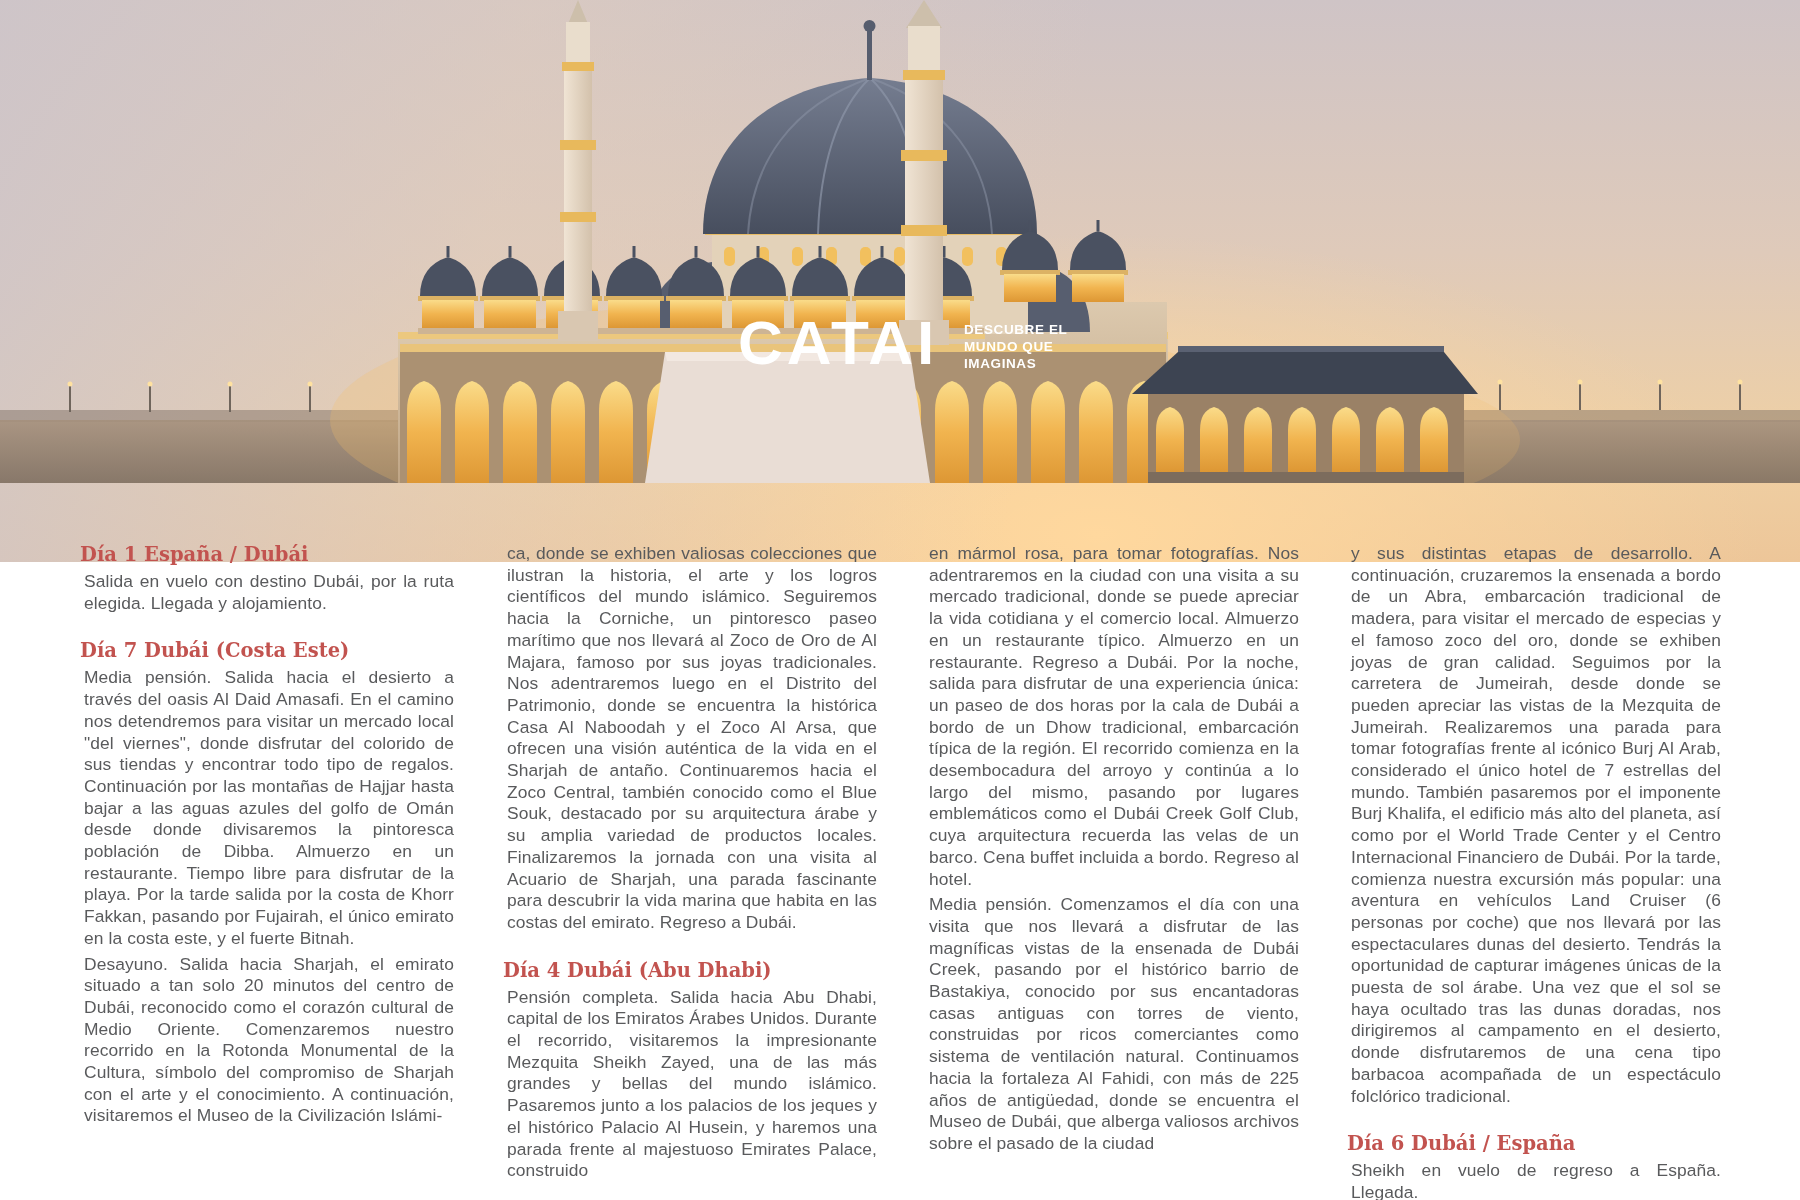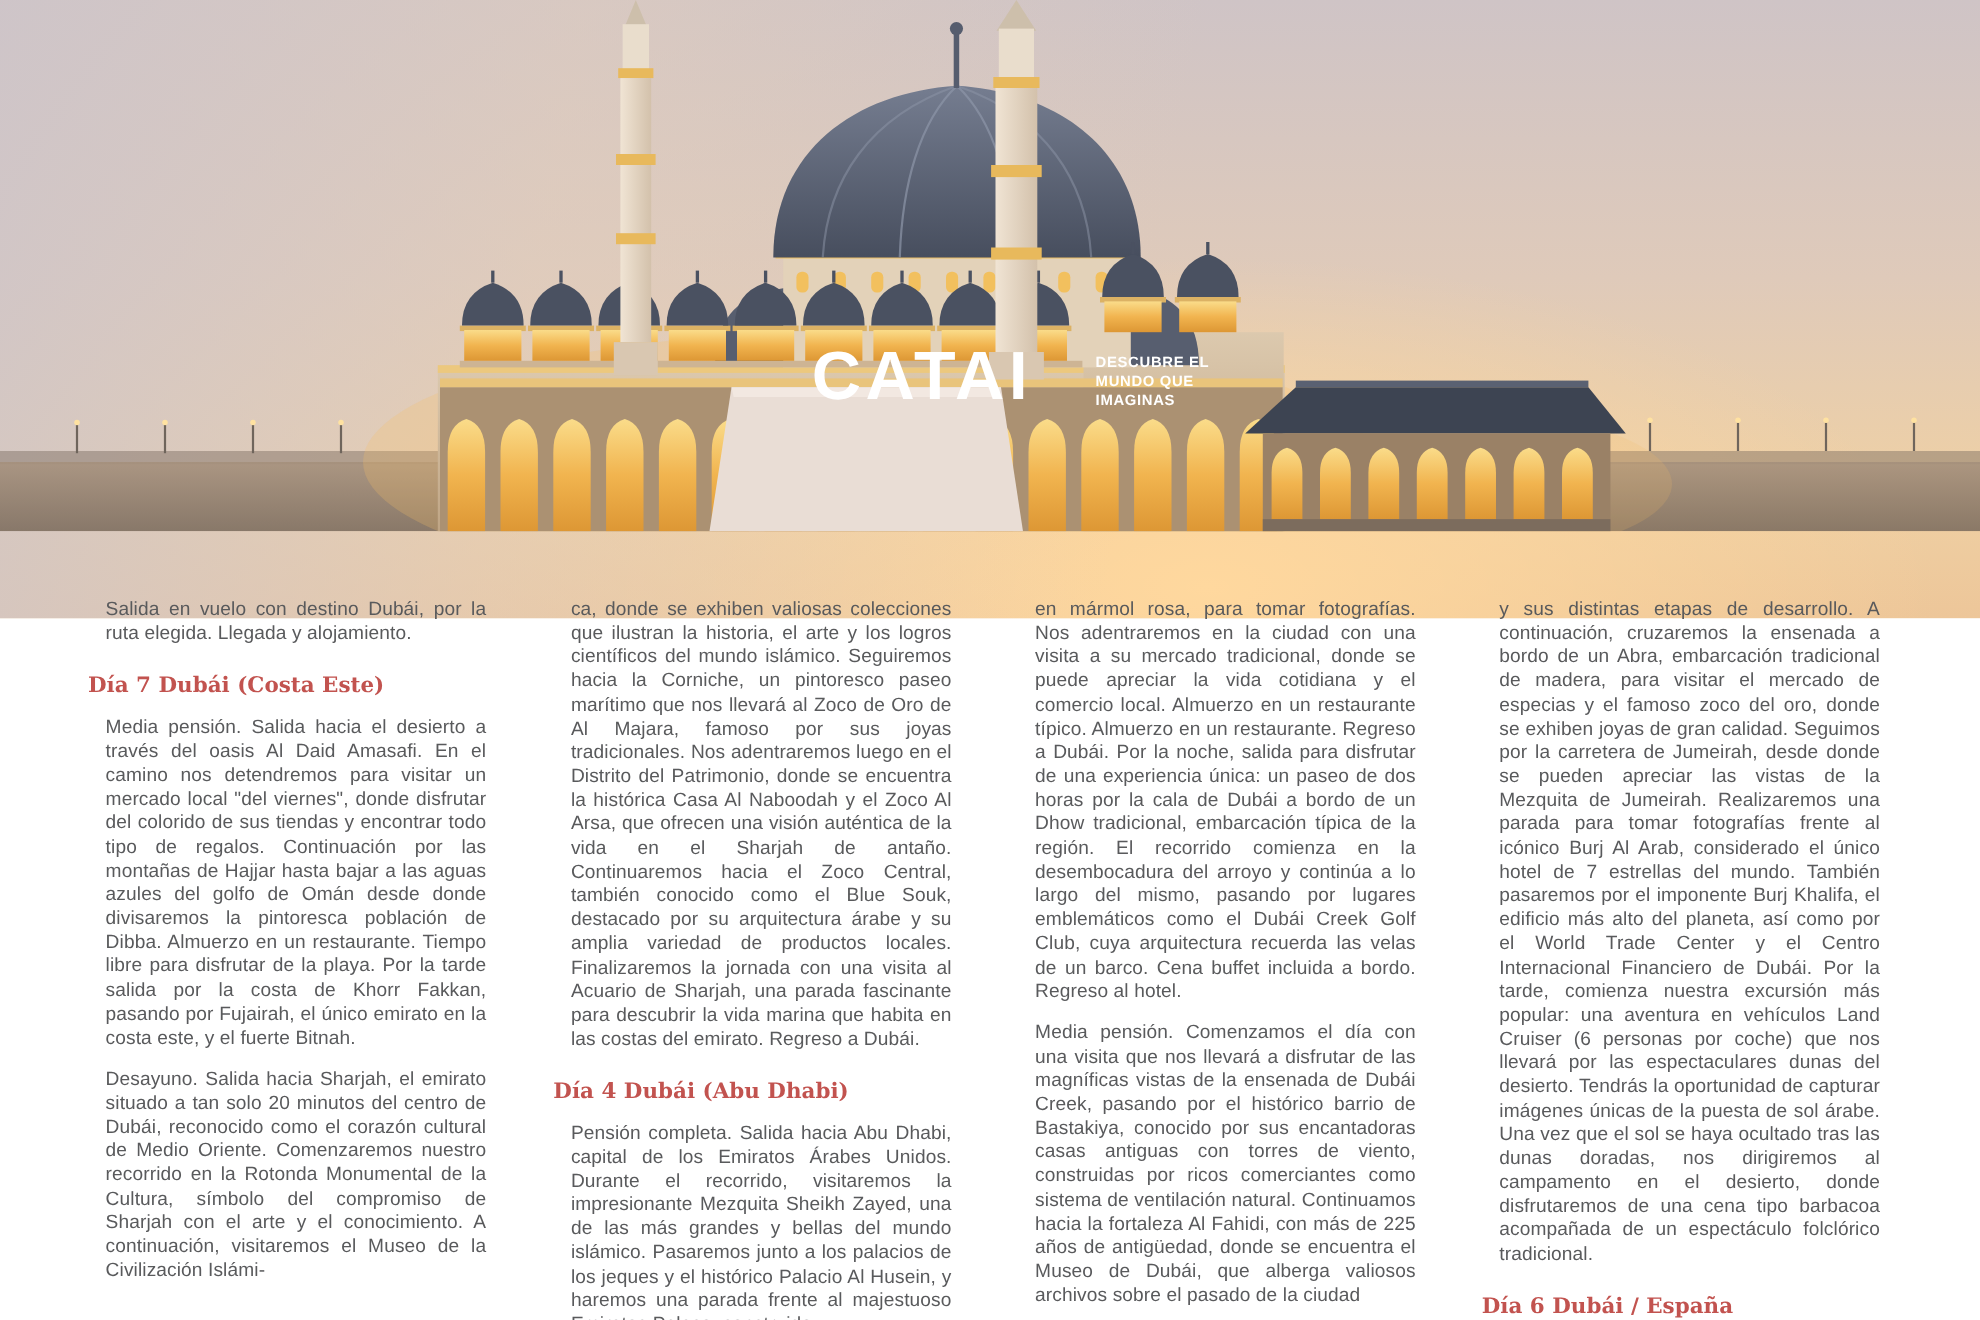--- a/index.html
+++ b/index.html
@@ -16,31 +16,31 @@
       linear-gradient(180deg, #cfc4c6 0%, #dfcaba 45%, #efd0a4 80%, #edc699 100%);
   }
   .hero svg{position:absolute;left:0;top:0;width:1800px;height:483px;display:block;}
   .brand{
     position:absolute;left:738px;top:312px;color:#fff;
     font-size:62px;font-weight:700;letter-spacing:4px;line-height:1;
     font-family:"Liberation Sans",sans-serif;
   }
   .tagline{
     position:absolute;left:964px;top:321px;color:#fff;
-    font-size:13.5px;font-weight:700;line-height:17px;letter-spacing:.6px;margin-left:32px;
+    font-size:13.5px;font-weight:700;line-height:17px;letter-spacing:.6px;
   }
   
   .col{position:absolute;top:543px;width:378px;}
   .col-1{left:80px}.col-2{left:503px}.col-3{left:925px}.col-4{left:1347px}
   .day-heading{
     font-family:"DejaVu Serif","Liberation Serif",serif;font-weight:700;
     font-size:19.5px;line-height:23px;color:#c2534f;margin:25px 0 5px 0;
   }
   .day-body{
-    font-size:17.4px;line-height:21.7px;color:#595a5c;margin:16px;
+    font-size:17.4px;line-height:21.7px;color:#595a5c;margin:4px;
     text-align:justify;letter-spacing:.1px;
   }
   .col > :first-child{margin-top:0;}
 </style>
 </head>
 <body>
 
 <div class="hero">
   <svg viewBox="0 0 1800 483" preserveAspectRatio="none">
     <defs>
@@ -203,20 +203,21 @@
   <div class="brand">CATAI</div>
   <div class="tagline">
     <div>DESCUBRE EL</div>
     <div>MUNDO QUE</div>
     <div>IMAGINAS</div>
   </div>
 </div>
 
 <div>
   <div class="col col-1">
+      <div class="day-heading">Día 1 España / Dubái</div>
       <div class="day-body">Salida en vuelo con destino Dubái, por la ruta elegida. Llegada y alojamiento.</div>
       <div class="day-heading">Día 7 Dubái (Costa Este)</div>
       <div class="day-body">Media pensión. Salida hacia el desierto a través del oasis Al Daid Amasafi. En el camino nos detendremos para visitar un mercado local "del viernes", donde disfrutar del colorido de sus tiendas y encontrar todo tipo de regalos. Continuación por las montañas de Hajjar hasta bajar a las aguas azules del golfo de Omán desde donde divisaremos la pintoresca población de Dibba. Almuerzo en un restaurante. Tiempo libre para disfrutar de la playa. Por la tarde salida por la costa de Khorr Fakkan, pasando por Fujairah, el único emirato en la costa este, y el fuerte Bitnah.</div>
       <div class="day-body">Desayuno. Salida hacia Sharjah, el emirato situado a tan solo 20 minutos del centro de Dubái, reconocido como el corazón cultural de Medio Oriente. Comenzaremos nuestro recorrido en la Rotonda Monumental de la Cultura, símbolo del compromiso de Sharjah con el arte y el conocimiento. A continuación, visitaremos el Museo de la Civilización Islámi-</div>
     </div>
   <div class="col col-2">
       <div class="day-body">ca, donde se exhiben valiosas colecciones que ilustran la historia, el arte y los logros científicos del mundo islámico. Seguiremos hacia la Corniche, un pintoresco paseo marítimo que nos llevará al Zoco de Oro de Al Majara, famoso por sus joyas tradicionales. Nos adentraremos luego en el Distrito del Patrimonio, donde se encuentra la histórica Casa Al Naboodah y el Zoco Al Arsa, que ofrecen una visión auténtica de la vida en el Sharjah de antaño. Continuaremos hacia el Zoco Central, también conocido como el Blue Souk, destacado por su arquitectura árabe y su amplia variedad de productos locales. Finalizaremos la jornada con una visita al Acuario de Sharjah, una parada fascinante para descubrir la vida marina que habita en las costas del emirato. Regreso a Dubái.</div>
       <div class="day-heading">Día 4 Dubái (Abu Dhabi)</div>
       <div class="day-body">Pensión completa. Salida hacia Abu Dhabi, capital de los Emiratos Árabes Unidos. Durante el recorrido, visitaremos la impresionante Mezquita Sheikh Zayed, una de las más grandes y bellas del mundo islámico. Pasaremos junto a los palacios de los jeques y el histórico Palacio Al Husein, y haremos una parada frente al majestuoso Emirates Palace, construido</div>
     </div>

